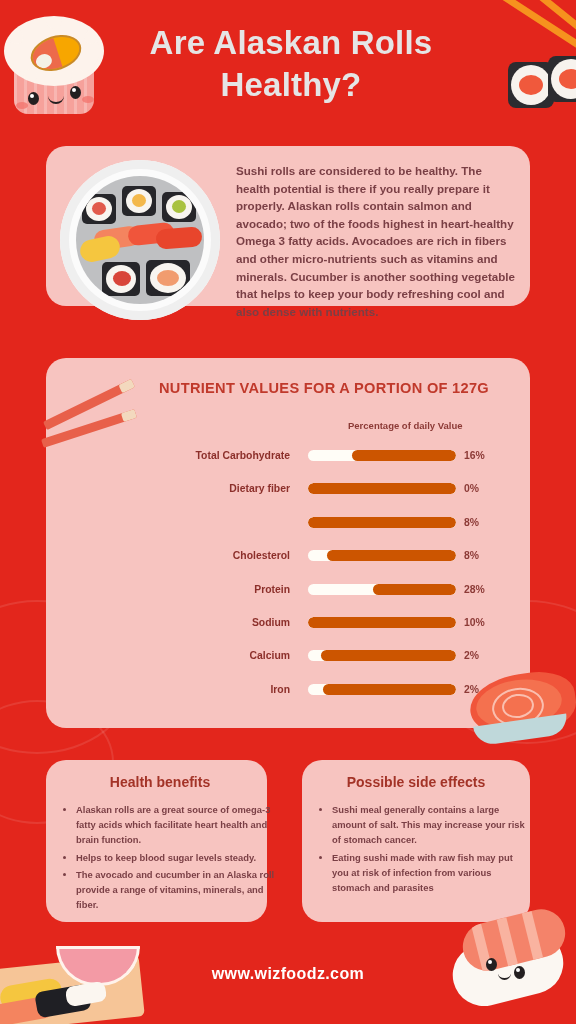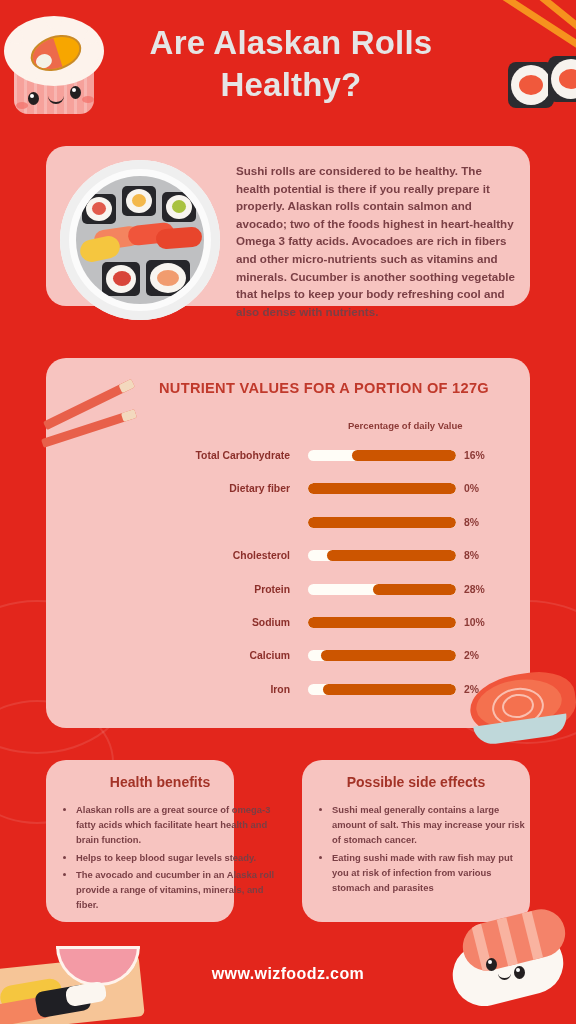--- a/index.html
+++ b/index.html
@@ -187,21 +187,21 @@
     border-radius: 6px;
   }
   .nval {
     position: absolute; left: 418px; top: 6px;
     color: #8C3A36; font-size: 10.4px; font-weight: bold;
   }
   .chopstick-deco { position: absolute; background: #E8604A; border-radius: 2px; }
   .chopstick-deco .tipw { position:absolute; right:0; top:0; width:14px; height:100%; background:#F3D9BE; border-radius:2px; }
 
   
-  .benefit-card { left: 46px; top: 760px; width: 188px; height: 162px; }
+  .benefit-card { left: 46px; top: 760px; width: 221px; height: 162px; }
   .side-card    { left: 302px; top: 760px; width: 228px; height: 162px; }
   .bcard-title {
     position: absolute; left: 0; top: 14px; width: 228px;
     text-align: center;
     color: #A33327;
     font-size: 14px; font-weight: bold;
   }
   .blist {
     position: absolute; left: 16px; top: 42px; width: 200px;
     margin: 0; padding: 0 0 0 14px;

